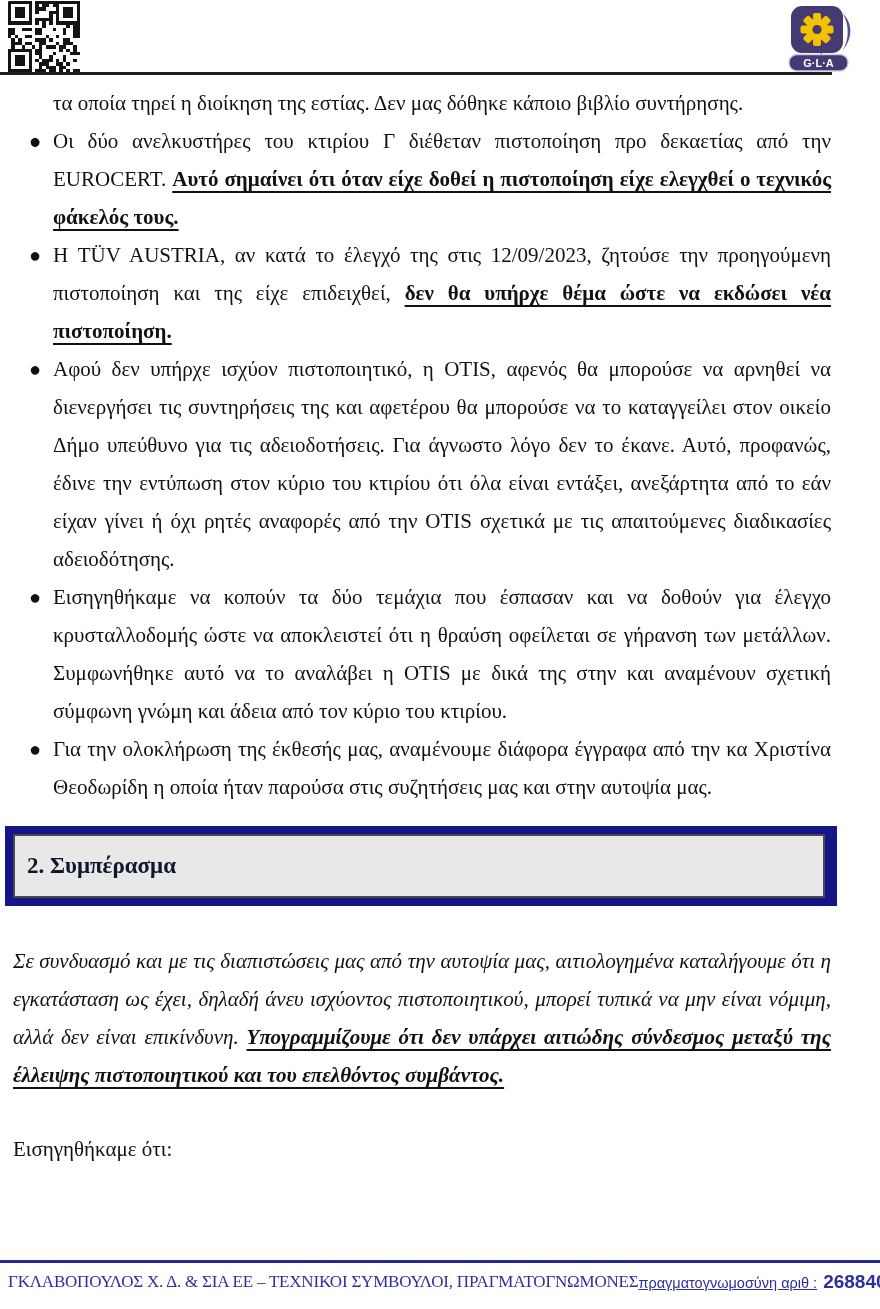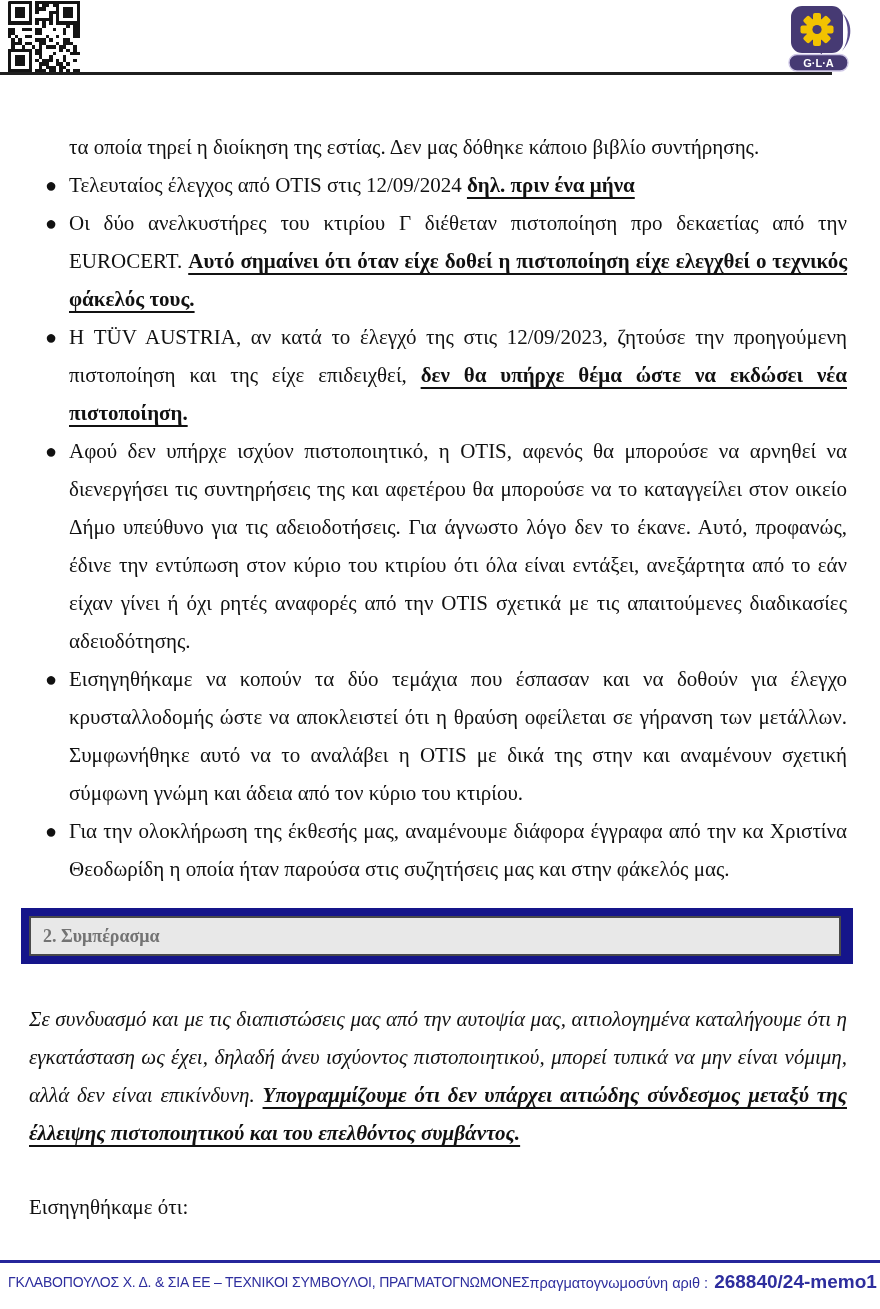--- a/index.html
+++ b/index.html
@@ -18,64 +18,64 @@
     position:absolute; left:8px; top:0;
     width:72px; height:73px;
   }
   .header-rule {
     position:absolute; left:0; top:72px;
     width:832px; height:3px; background:#1f1f1f;
   }
   .logo { position:absolute; left:786px; top:2px; width:80px; height:70px; }
   
   .content {
-    position:absolute; left:29px; top:84px; width:818px;
-    font-size:21px; line-height:38px; text-align:justify;margin-top:44px;
+    position:absolute; left:13px; top:84px; width:818px;
+    font-size:21px; line-height:38px; text-align:justify;
   }
   .intro { padding-left:40px; }
   ul.bullets { list-style:none; }
   ul.bullets > li { position:relative; padding-left:40px; }
   ul.bullets > li .bullet-dot {
     position:absolute; left:16px; top:0;
     font-size:20px; line-height:38px;
   }
   .bu { font-weight:bold; text-decoration:underline; text-decoration-thickness:2px; text-underline-offset:5px; }
   
   .section-box {
     margin:20px 0 0 -8px;
     width:828px;
     background:#15158a;
     padding:8px;
     box-shadow:4px 0 0 0 #15158a;
   }
   .section-box-inner {
     background:#e8e8e8;
     border:2px solid #4a4a4a;
-    padding:3px 12px;
-    font-size:18px; font-weight:bold; line-height:30px;
+    padding:15px 12px;
+    font-size:23px; font-weight:bold; line-height:30px;
     text-align:left;
-    color:#737373;
+    color:#0f172a;
   }
   .conclusion { margin-top:36px;font-style:italic; }
   .note-line { margin-top:36px; text-align:left; }
   
   .footer-rule {
     position:absolute; left:0; top:1260px;
     width:880px; height:3px; background:#26269b;
   }
   .footer {
     position:absolute; left:8px; top:1271px; width:864px;
     display:flex; align-items:center; justify-content:space-between;
     font-family:"Liberation Sans", sans-serif;
     color:#2e2e9e;
     white-space:nowrap;
   }
-  .footer-company { font-size:14px; letter-spacing:-0.2px; }
+  .footer-company { font-size:17px; letter-spacing:-0.2px;font-family:Liberation Serif, serif; }
   .footer-right { display:flex; align-items:baseline; }
-  .footer-ref-label { font-size:14.5px; }
+  .footer-ref-label { font-size:14.5px;text-decoration:underline; }
   .footer-ref-value { font-size:19px; font-weight:bold; margin-left:6px; }
 </style>
 </head>
 <body>
 
 <div class="page">
 
   <svg class="qr" id="qr-svg" viewBox="0 0 21 21" shape-rendering="crispEdges">
       <rect x="0" y="0" width="21" height="21" fill="#ffffff"></rect>
       <rect x="0" y="0" width="1" height="1" fill="#141414"></rect>
@@ -331,26 +331,26 @@
     <text x="32.5" y="65" text-anchor="middle" fill="#ffffff" font-family="Liberation Sans, sans-serif" font-size="11" font-weight="bold">G·L·A</text>
   </svg>
 
   <div class="header-rule"></div>
 
   <div class="content">
 
     <p class="intro"><span>τα οποία τηρεί η διοίκηση της εστίας. Δεν μας δόθηκε κάποιο βιβλίο συντήρησης.</span></p>
 
     <ul class="bullets">
-      <li><span class="bullet-dot">●</span><span><span>Τελευταίος έλεγχος από OTIS στις 12/09/2024 </span><span class="bu">δηλ. πριν ένα μήνα</span></span></li>
+      <li><span class="bullet-dot">●</span></li>
       <li><span class="bullet-dot">●</span><span><span>Οι δύο ανελκυστήρες του κτιρίου Γ διέθεταν πιστοποίηση προ δεκαετίας από την EUROCERT. </span><span class="bu">Αυτό σημαίνει ότι όταν είχε δοθεί η πιστοποίηση είχε ελεγχθεί ο τεχνικός φάκελός τους.</span></span></li>
       <li><span class="bullet-dot">●</span><span><span>Η TÜV AUSTRIA, αν κατά το έλεγχό της στις 12/09/2023, ζητούσε την προηγούμενη πιστοποίηση και της είχε επιδειχθεί, </span><span class="bu">δεν θα υπήρχε θέμα ώστε να εκδώσει νέα πιστοποίηση.</span></span></li>
       <li><span class="bullet-dot">●</span><span><span>Αφού δεν υπήρχε ισχύον πιστοποιητικό, η OTIS, αφενός θα μπορούσε να αρνηθεί να διενεργήσει τις συντηρήσεις της και αφετέρου θα μπορούσε να το καταγγείλει στον οικείο Δήμο υπεύθυνο για τις αδειοδοτήσεις. Για άγνωστο λόγο δεν το έκανε. Αυτό, προφανώς, έδινε την εντύπωση στον κύριο του κτιρίου ότι όλα είναι εντάξει, ανεξάρτητα από το εάν είχαν γίνει ή όχι ρητές αναφορές από την OTIS σχετικά με τις απαιτούμενες διαδικασίες αδειοδότησης.</span></span></li>
       <li><span class="bullet-dot">●</span><span><span>Εισηγηθήκαμε να κοπούν τα δύο τεμάχια που έσπασαν και να δοθούν για έλεγχο κρυσταλλοδομής ώστε να αποκλειστεί ότι η θραύση οφείλεται σε γήρανση των μετάλλων. Συμφωνήθηκε αυτό να το αναλάβει η OTIS με δικά της στην και αναμένουν σχετική σύμφωνη γνώμη και άδεια από τον κύριο του κτιρίου.</span></span></li>
-      <li><span class="bullet-dot">●</span><span><span>Για την ολοκλήρωση της έκθεσής μας, αναμένουμε διάφορα έγγραφα από την κα Χριστίνα Θεοδωρίδη η οποία ήταν παρούσα στις συζητήσεις μας και στην φάκελός μας.</span></span></li>
+      <li><span class="bullet-dot">●</span><span><span>Για την ολοκλήρωση της έκθεσής μας, αναμένουμε διάφορα έγγραφα από την κα Χριστίνα Θεοδωρίδη η οποία ήταν παρούσα στις συζητήσεις μας και στην αυτοψία μας.</span></span></li>
     </ul>
 
     <div class="section-box">
       <div class="section-box-inner">2. Συμπέρασμα</div>
     </div>
 
     <p class="conclusion"><span>Σε συνδυασμό και με τις διαπιστώσεις μας από την αυτοψία μας, αιτιολογημένα καταλήγουμε ότι η εγκατάσταση ως έχει, δηλαδή άνευ ισχύοντος πιστοποιητικού, μπορεί τυπικά να μην είναι νόμιμη, αλλά δεν είναι επικίνδυνη. </span><span class="bu">Υπογραμμίζουμε ότι δεν υπάρχει αιτιώδης σύνδεσμος μεταξύ της έλλειψης πιστοποιητικού και του επελθόντος συμβάντος.</span></p>
 
     <p class="note-line">Εισηγηθήκαμε ότι:</p>
 

